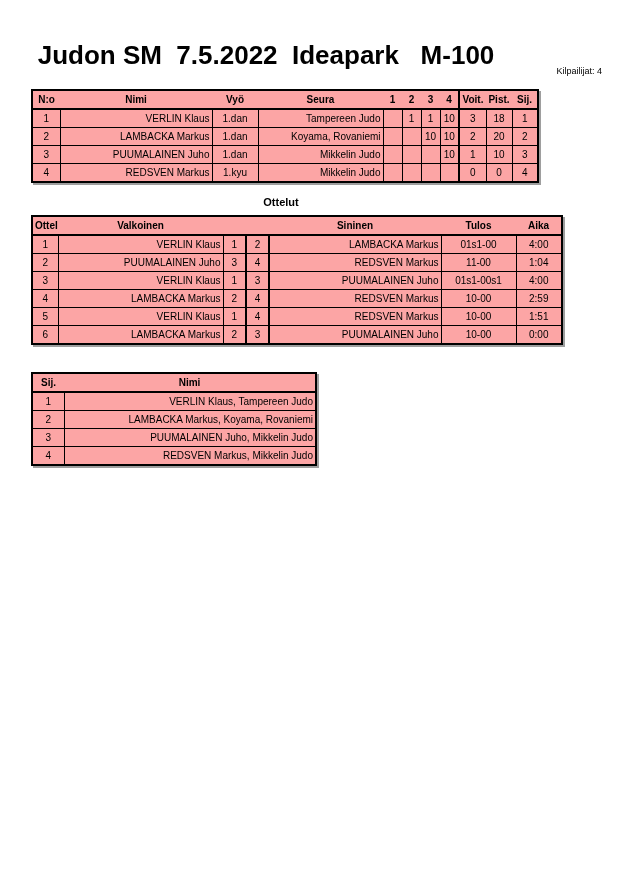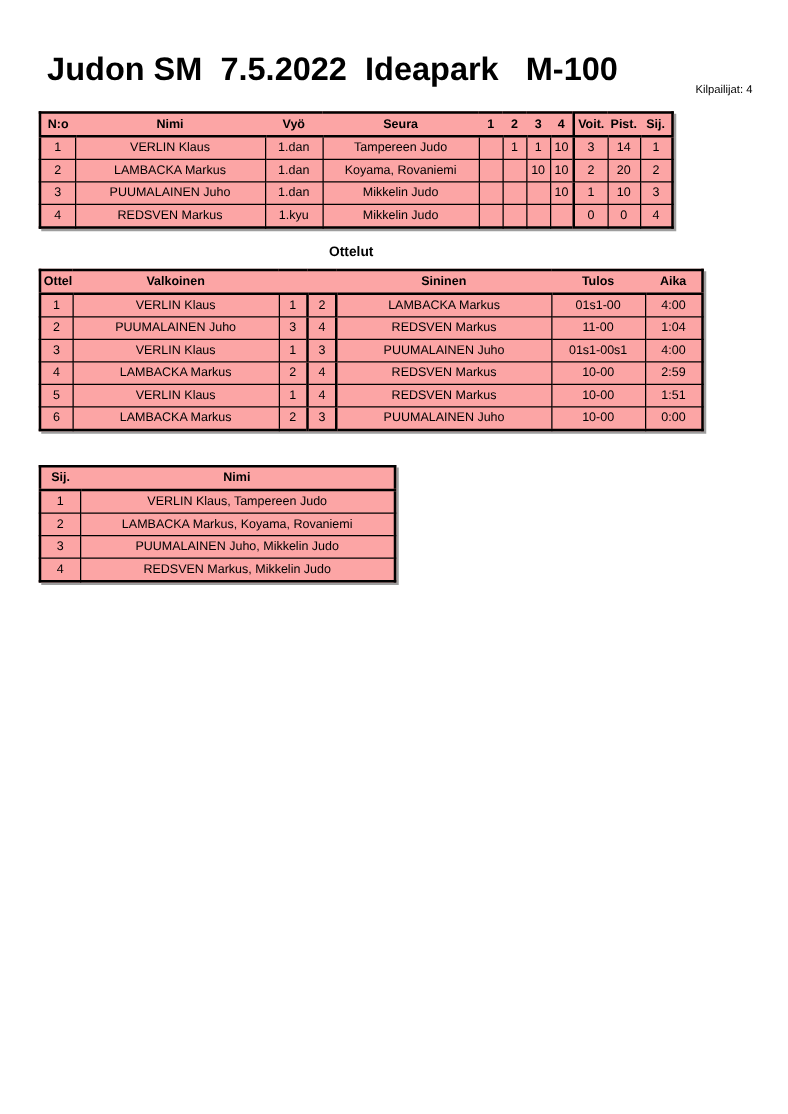--- a/index.html
+++ b/index.html
@@ -64,21 +64,21 @@
     white-space: nowrap;
     vertical-align: middle;
   }
   table.sheet-table thead td {
     border: 0 solid #000000;
     border-bottom: 2px solid #000000;
     font-weight: bold;
     text-align: center;
   }
   table.sheet-table tbody td { border: 1px solid #000000; }
-  td.al  { text-align: center; padding-left: 6px; }
+  td.al  { text-align: right; padding-left: 6px; }
   td.ac  { text-align: center; }
   td.hl  { text-align: left; padding-left: 1px; }
   td.thickL { border-left: 2px solid #000000 !important; }
   td.thickR { border-right: 2px solid #000000 !important; }
 
   #table-kilpailijat { top: 89px;  left: 31px; width: 506px; }
   #table-ottelut     { top: 215px; left: 31px; width: 530px; }
   #table-tulokset    { top: 372px; left: 31px; width: 284px; }
 </style>
 </head>
@@ -123,21 +123,21 @@
       <tr>
         <td class="ac">1</td>
         <td class="al">VERLIN Klaus</td>
         <td class="ac">1.dan</td>
         <td class="al">Tampereen Judo</td>
         <td class="ac"></td>
         <td class="ac">1</td>
         <td class="ac">1</td>
         <td class="ac">10</td>
         <td class="ac thickL">3</td>
-        <td class="ac">14</td>
+        <td class="ac">18</td>
         <td class="ac">1</td>
       </tr>
       <tr>
         <td class="ac">2</td>
         <td class="al">LAMBACKA Markus</td>
         <td class="ac">1.dan</td>
         <td class="al">Koyama, Rovaniemi</td>
         <td class="ac"></td>
         <td class="ac"></td>
         <td class="ac">10</td>

